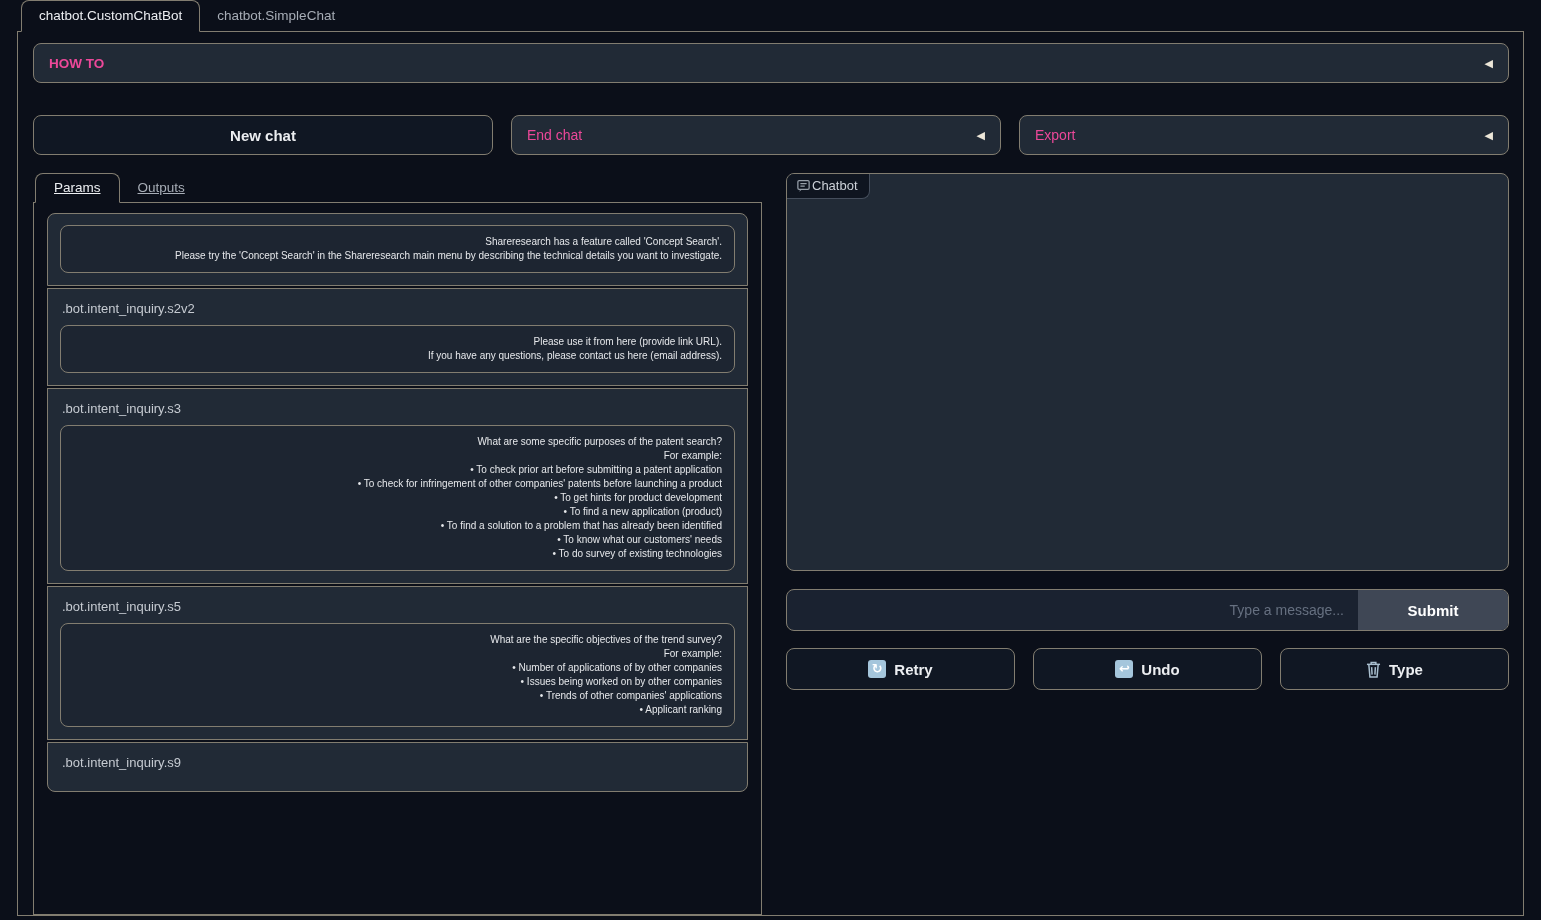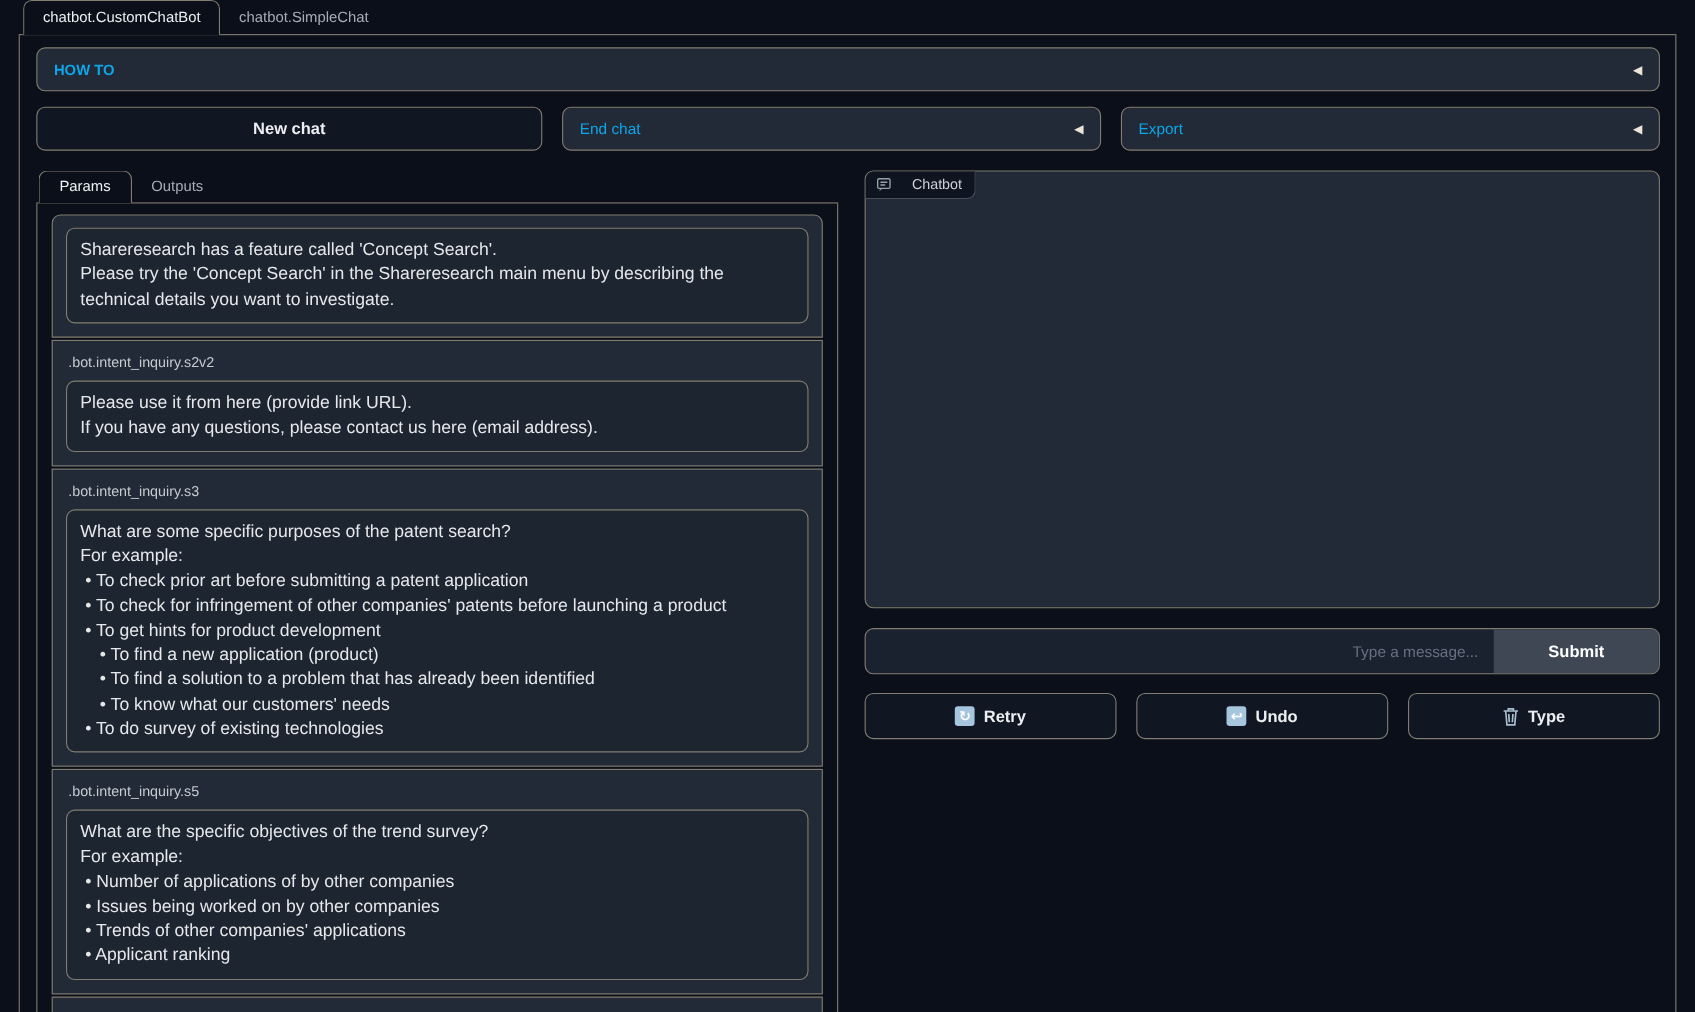--- a/index.html
+++ b/index.html
@@ -51,38 +51,38 @@
     min-height:880px;
     padding:11px 14px 0 15px;
   }
   
   .accordion{
     height:40px;background:var(--block-bg);
     border:1px solid var(--border);border-radius:8px;
     display:flex;align-items:center;padding:0 15px;
     cursor:pointer;
   }
-  .accordion .acc-label{font-size:13.5px;font-weight:700;color:#0ea5e9;}
+  .accordion .acc-label{font-size:13.5px;font-weight:700;color:#ec4899;}
   .accordion .acc-label.normal{font-weight:400;font-size:14px;}
   .acc-arrow{margin-left:auto;font-size:11px;color:var(--arrow);}
-  .btnrow{display:flex;gap:18px;margin-top:14px;}
+  .btnrow{display:flex;gap:18px;margin-top:32px;}
   .btnrow > *{flex:1;min-width:0;}
   .big-btn{
     height:40px;background:var(--dark-btn-bg);
     border:1px solid var(--border);border-radius:8px;
     display:flex;align-items:center;justify-content:center;
     font-size:15px;font-weight:700;color:#eceef1;cursor:pointer;
   }
   
   .main{display:flex;gap:24px;margin-top:18px;align-items:flex-start;}
   .left-col{width:729px;flex:none;}
   .right-col{flex:1;min-width:0;}
   
   .ptabbar{display:flex;align-items:flex-end;border-bottom:1px solid var(--border);}
-  .ptab{padding:6px 18px 7px;font-size:13.5px;color:var(--muted);cursor:pointer;}
+  .ptab{padding:6px 18px 7px;font-size:13.5px;color:var(--muted);cursor:pointer;text-decoration:underline;}
   .ptab.active{
     margin-left:2px;margin-bottom:-1px;
     background:var(--page-bg);
     border:1px solid var(--border);
     border-bottom-color:var(--page-bg);
     border-radius:8px 8px 0 0;
     color:#edeff2;
   }
   .pbody{
     border:1px solid var(--border);border-top:none;
@@ -94,34 +94,35 @@
     padding:11px 12px 12px;
   }
   .pgroup + .pgroup{margin-top:2px;}
   .pgroup:first-child{border-radius:8px 8px 0 0;}
   .pgroup:last-child{border-radius:0 0 8px 8px;}
   .plabel{font-size:13px;color:var(--label);margin:1px 2px 9px;}
   .tbox{
     border:1px solid var(--border);border-radius:8px;
     background:var(--tbox-bg);
     padding:9px 12px;
-    font-size:16px;line-height:1.4;
+    font-size:10px;line-height:1.4;
     white-space:pre-wrap;color:var(--text);
     min-height:22px;
+    text-align:right;
   }
   
   .chat-area{
     position:relative;
     height:398px;
     background:var(--block-bg);
     border:1px solid var(--border);border-radius:8px;
   }
   .chat-chip{
     position:absolute;top:0;left:0;
-    display:flex;align-items:center;gap:18px;
+    display:flex;align-items:center;gap:1px;
     background:#0f1520;
     border-right:1px solid var(--chip-border);
     border-bottom:1px solid var(--chip-border);
     border-radius:7px 0 8px 0;
     padding:4px 11px 5px 9px;
   }
   .chat-chip .chip-text{font-size:13px;color:#ccd1d8;}
   .inputrow{
     margin-top:18px;height:42px;
     border:1px solid var(--border);border-radius:8px;

